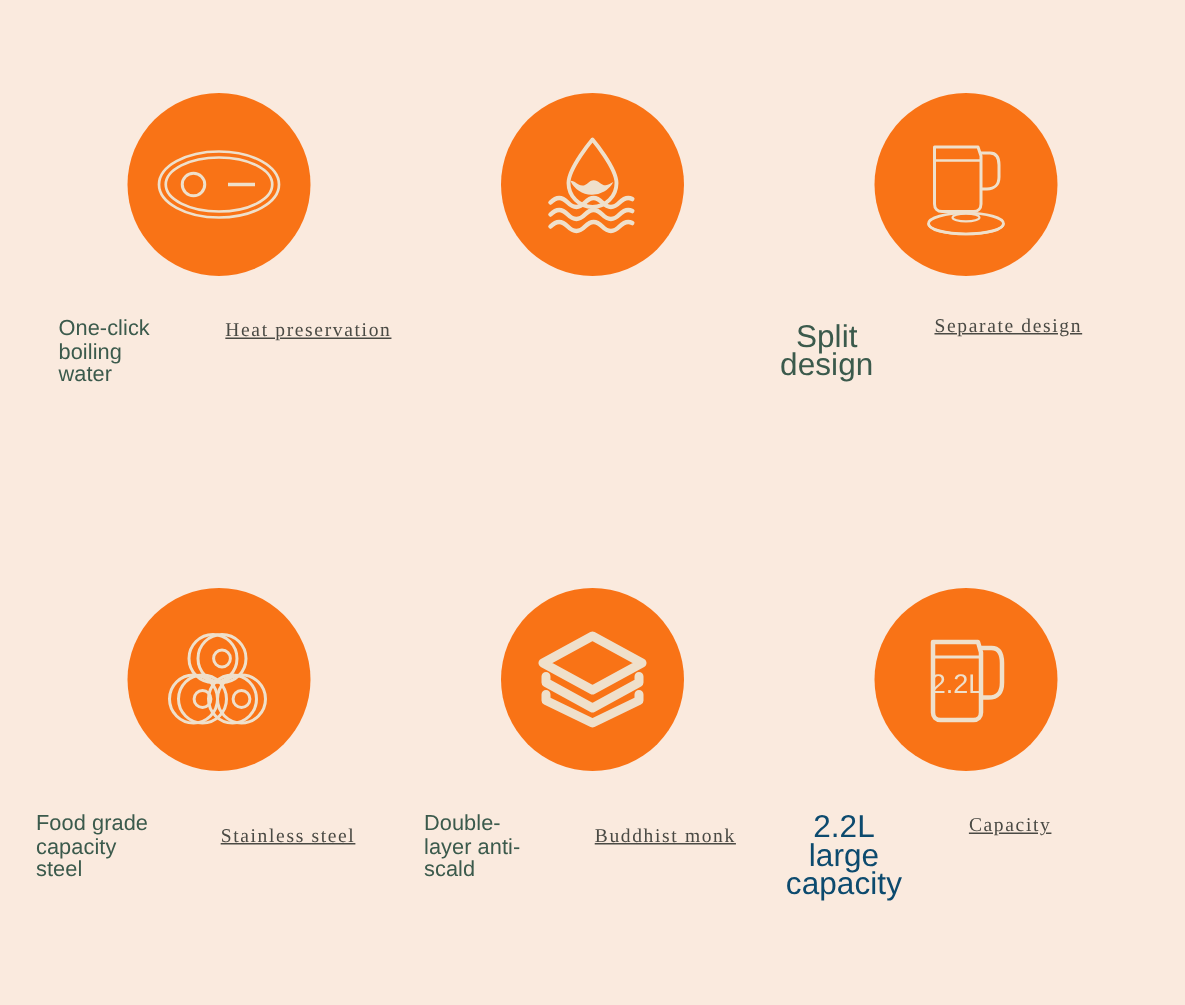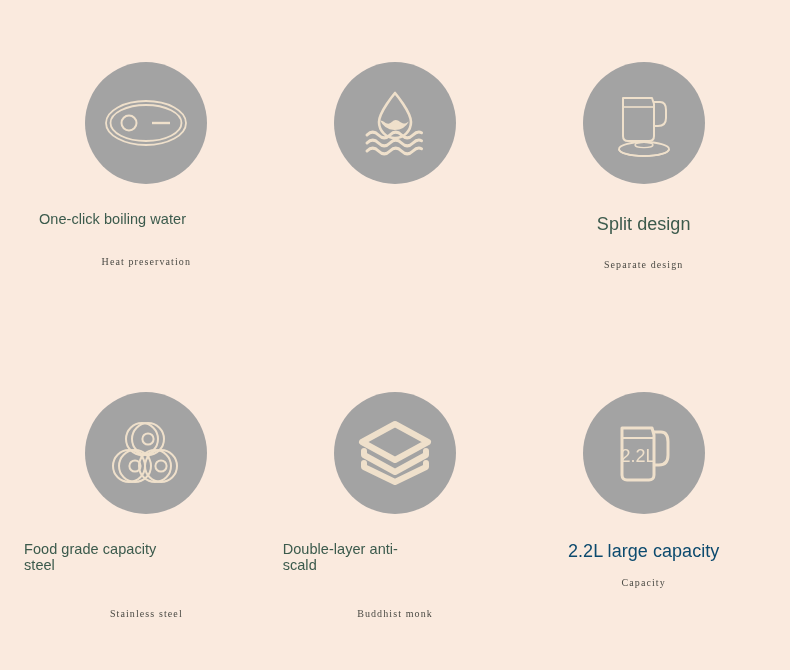--- a/index.html
+++ b/index.html
@@ -36,79 +36,80 @@
   .cell {
     position: relative;
     display: flex;
     flex-direction: column;
     align-items: center;
   }
   .badge {
     width: 122px;
     height: 122px;
     border-radius: 50%;
-    background: #a3a3a3;
+    background: #f97316;
     display: flex;
     align-items: center;
     justify-content: center;
     flex: none;
   }
   .badge svg {
     display: block;
   }
   .label-wrap {
     width: 100%;
     box-sizing: border-box;
     display: flex;
-    flex-direction: column;
+    flex-direction: row;
+    gap: 40px;
   }
   .title {
     color: #3b5a4c;
     font-size: 14.5px;
     line-height: 15.5px;
     letter-spacing: 0.05px;
     margin-top: 28px;
     padding-left: 18px;
     max-width: 152px;
     word-break: break-word;
     overflow-wrap: anywhere;
     text-align: left;
   }
   .subtitle {
     color: #4a4a44;
     font-family: "Liberation Serif", serif;
-    font-size: 10px;
+    font-size: 13px;
     letter-spacing: 1.1px;
     margin-top: 28px;
-    text-align: center;
     width: 100%;
+    text-decoration: underline;
   }
   
   .cell.c1 .title { padding-left: 17px; }
   .cell.c2 .title { padding-left: 12px; }
   .cell.c3 .title {
-    font-size: 18px;
+    font-size: 21px;
     line-height: 19px;
     padding-left: 0;
     max-width: none;
     text-align: center;
     margin-top: 31px;
   }
   .cell.c3 .subtitle { margin-top: 25px; }
   .cell.r2.c1 .title { padding-left: 0; max-width: 160px; margin-left: 2px; }
   .cell.r2.c2 .title { padding-left: 12px; max-width: 120px; }
   .cell.r2.c3 .title {
     padding-left: 0;
     max-width: none;
     text-align: center;
     margin-top: 28px;
     color: #0c4a6e;
   }
   .cell.r2 .subtitle { margin-top: 35px; }
-  .cell.r2.c3 .subtitle { margin-top: 16px; }
+  .cell.r2.c3 .subtitle { margin-top: 28px; }
 </style>
 </head>
 <body>
 
 <div id="page">
   <div class="grid">
 
     <div class="cell r1 c1">
       <div class="badge">
         <span>

